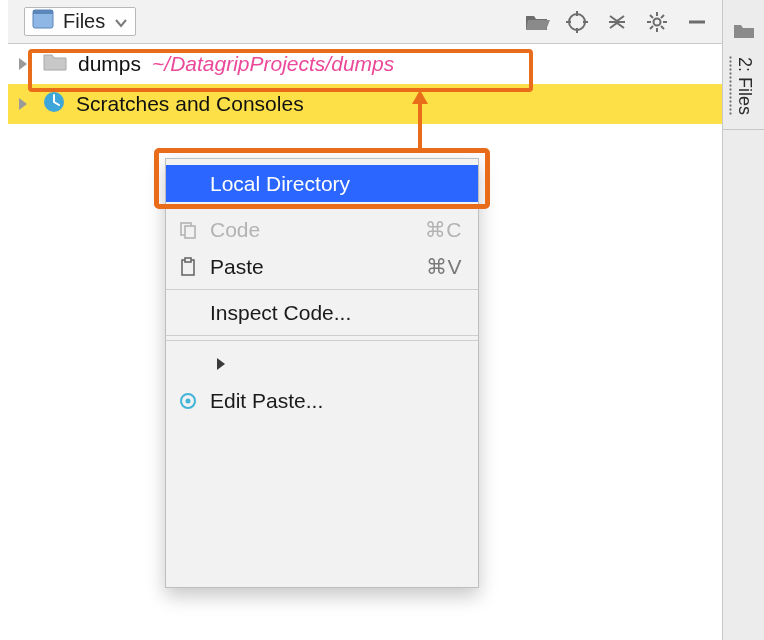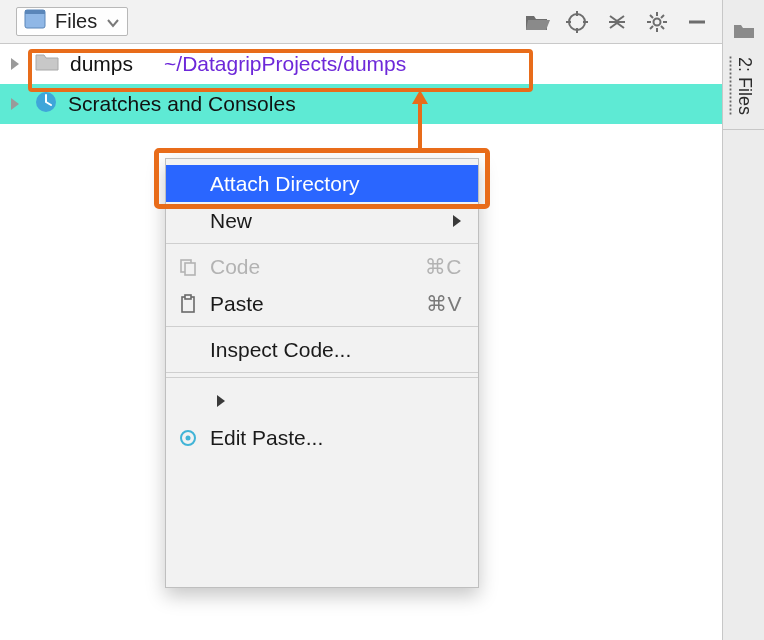--- a/index.html
+++ b/index.html
@@ -7,21 +7,21 @@
   body {
     width: 764px; height: 640px;
     font-family: -apple-system, "Helvetica Neue", Arial, sans-serif;
     font-size: 20px;
     color: #1a1a1a;
     background: #ffffff;
     position: relative;
     overflow: hidden;
   }
 
-  .main { position: absolute; left: 0; top: 0; width: 722px; height: 640px; }
+  .main { position: absolute; left: 0; top: 0; width: 722px; height: 640px; padding-left: 8px; }
   .toolbar {
     display: flex; align-items: center;
     height: 44px;
     padding: 0 8px 0 16px;
     border-bottom: 1px solid #c9c9c9;
     background: #f2f2f2;
     gap: 6px;
   }
   .toolbar .sel {
     display: flex; align-items: center; gap: 10px;
@@ -41,22 +41,22 @@
 
   .tree { padding-top: 0; }
   .tree-row {
     display: flex; align-items: center;
     height: 40px;
     padding-left: 6px;
     gap: 11px;
   }
   .tree-row .arrow { width: 18px; display:flex; align-items:center; justify-content:center; color:#888; }
   .tree-row .label { font-size: 21px; color: #111; }
-  .tree-row .path { font-size: 21px; color: #6d28d9; margin-left: 20px; }
-  .tree-row.stripe { background: #5eead4; }
+  .tree-row .path { font-size: 21px; color: #ec4899; margin-left: 0; font-style: italic; }
+  .tree-row.stripe { background: #fde047; }
 
   .callout-dumps {
     position: absolute;
     left: 28px; top: 49px;
     width: 505px; height: 43px;
     border: 4px solid #e86c1a;
     border-radius: 4px;
     pointer-events: none;
   }
 
@@ -216,30 +216,21 @@
       <span class="label">Scratches and Consoles</span>
     </div>
   </div>
 
   <div class="callout-dumps"></div>
 
   <div class="context">
     <div style="height:6px"></div>
     <div class="ctx-item highlight">
       <span class="icon-slot"></span>
-      <span class="label">Attach Directory</span>
-    </div>
-    <div class="ctx-item">
-      <span class="icon-slot"></span>
-      <span class="label">New</span>
-      <span class="sub">
-        <svg width="10" height="14">
-            <path d="M1 1 L9 7 L1 13 Z" fill="#3a3a3a"></path>
-          </svg>
-      </span>
+      <span class="label">Local Directory</span>
     </div>
     <hr class="ctx-sep">
     <div class="ctx-item disabled">
       <span class="icon-slot">
         <svg width="18" height="18" viewBox="0 0 18 18" stroke="#b3b3b3" fill="none" stroke-width="1.6">
           <rect x="2" y="2" width="10" height="12"></rect>
           <rect x="6" y="5" width="10" height="12" fill="#f2f2f2"></rect>
         </svg>
       </span>
       <span class="label">Code</span>

